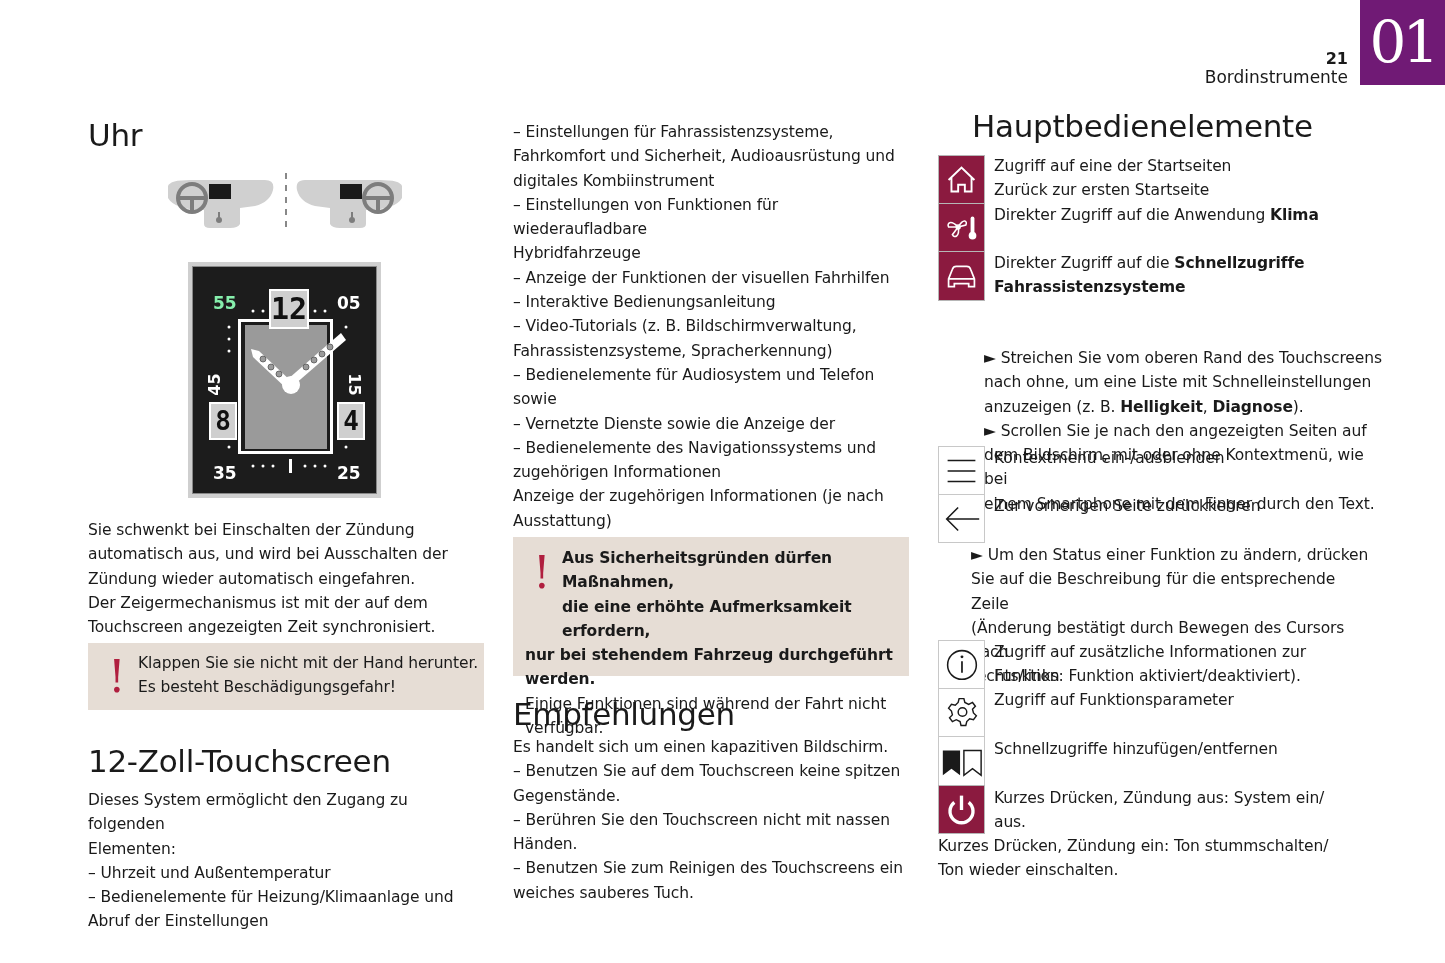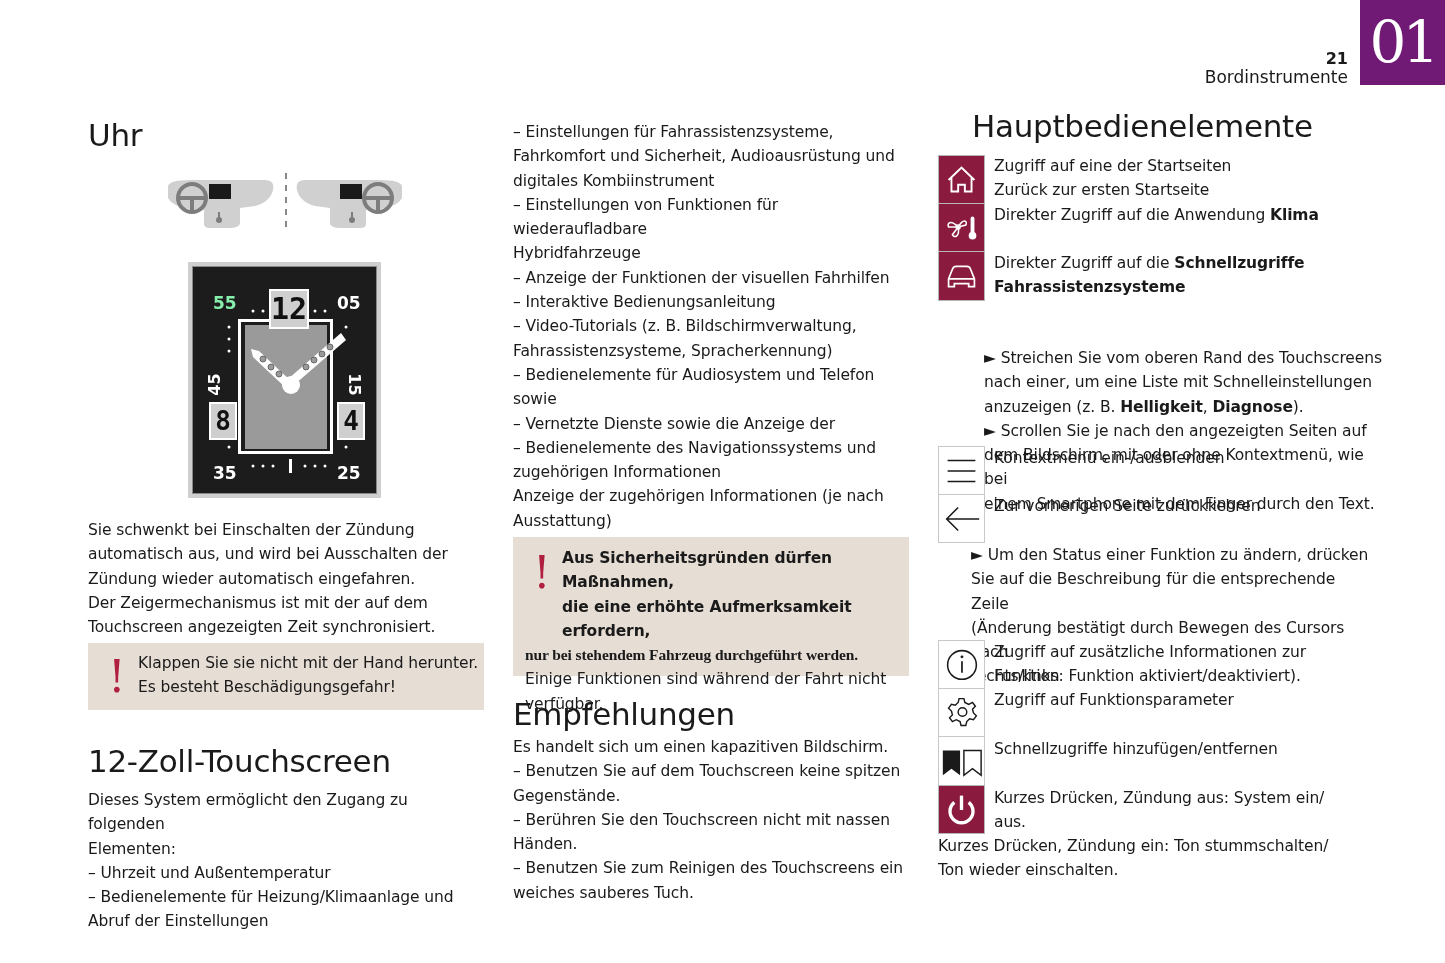--- a/index.html
+++ b/index.html
@@ -145,21 +145,21 @@
   <p>Anzeige der zugehörigen Informationen (je nach</p>
   <p>Ausstattung)</p>
   <p>–  Spracherkennung (je nach Ausstattung)</p>
 </div>
 
 <div class="abs warn-box" style="left:513px; top:537px; width:396px; height:139px;">
   <div class="warn-mark" style="left:20px; top:14px;">!</div>
   <div class="body-text" style="position:absolute; left:12px; top:9px; width:384px;">
     <p style="padding-left:37px; font-weight:700;">Aus Sicherheitsgründen dürfen Maßnahmen,</p>
     <p style="padding-left:37px; font-weight:700;">die eine erhöhte Aufmerksamkeit erfordern,</p>
-    <p style="font-weight:700;font-family:Liberation Serif, serif;">nur bei stehendem Fahrzeug durchgeführt werden.</p>
+    <p style="font-weight:700;">nur bei stehendem Fahrzeug durchgeführt werden.</p>
     <p>Einige Funktionen sind während der Fahrt nicht</p>
     <p>verfügbar.</p>
   </div>
 </div>
 
 <h1 class="abs sec" style="left:513px; top:697px;">Empfehlungen</h1>
 <div class="abs body-text" style="left:513px; top:735px; width:400px;">
   <p>Es handelt sich um einen kapazitiven Bildschirm.</p>
   <p>–  Benutzen Sie auf dem Touchscreen keine spitzen</p>
   <p>Gegenstände.</p>
@@ -202,21 +202,21 @@
       <path d="M10 28 L14 18 Q15 15 18 15 L29 15 Q32 15 33 18 L37 28 L37 36 L31 36 L31 33 L16 33 L16 36 L10 36 Z M10 28 L37 28" fill="none" stroke="#fff" stroke-width="1.8"></path>
     </svg>
 </div>
 <div class="icon-text body-text" style="top:251px;">
   <p><span>Direkter Zugriff auf die </span><b>Schnellzugriffe</b></p>
   <p><b>Fahrassistenzsysteme</b></p>
 </div>
 
 <div class="abs body-text" style="left:984px; top:300px; width:400px;margin-top:46px;">
   <p>►  Streichen Sie vom oberen Rand des Touchscreens</p>
-  <p>nach einer, um eine Liste mit Schnelleinstellungen</p>
+  <p>nach ohne, um eine Liste mit Schnelleinstellungen</p>
   <p><span>anzuzeigen (z. B. </span><b>Helligkeit</b><span>, </span><b>Diagnose</b><span>).</span></p>
   <p>►  Scrollen Sie je nach den angezeigten Seiten auf</p>
   <p>dem Bildschirm, mit oder ohne Kontextmenü, wie bei</p>
   <p>einem Smartphone mit dem Finger durch den Text.</p>
 </div>
 
 <div class="icon-box white" style="left:938px; top:446px; height:49px;">
   <svg viewBox="0 0 47 49">
       <path d="M9 14 L38 14 M9 25 L38 25 M9 36 L38 36" stroke="#1a1a1a" stroke-width="1.6"></path>
     </svg>

